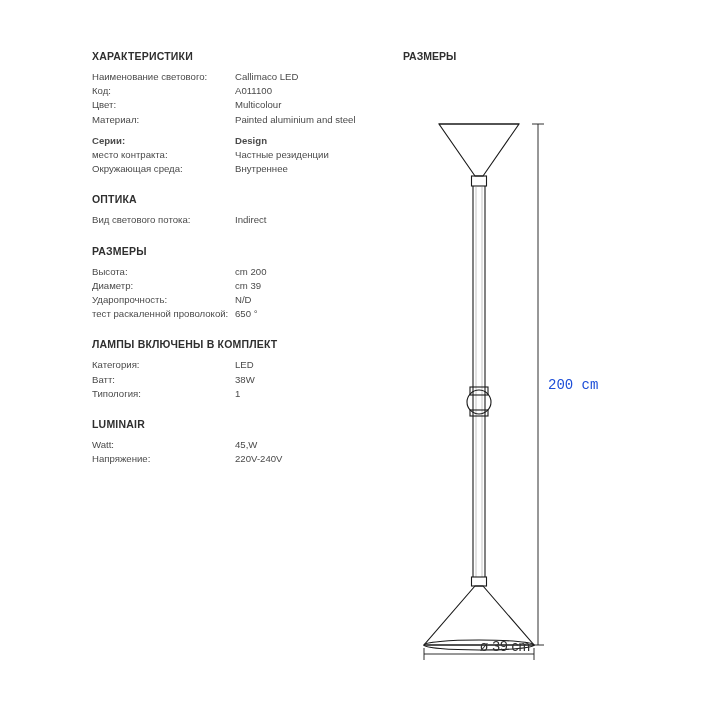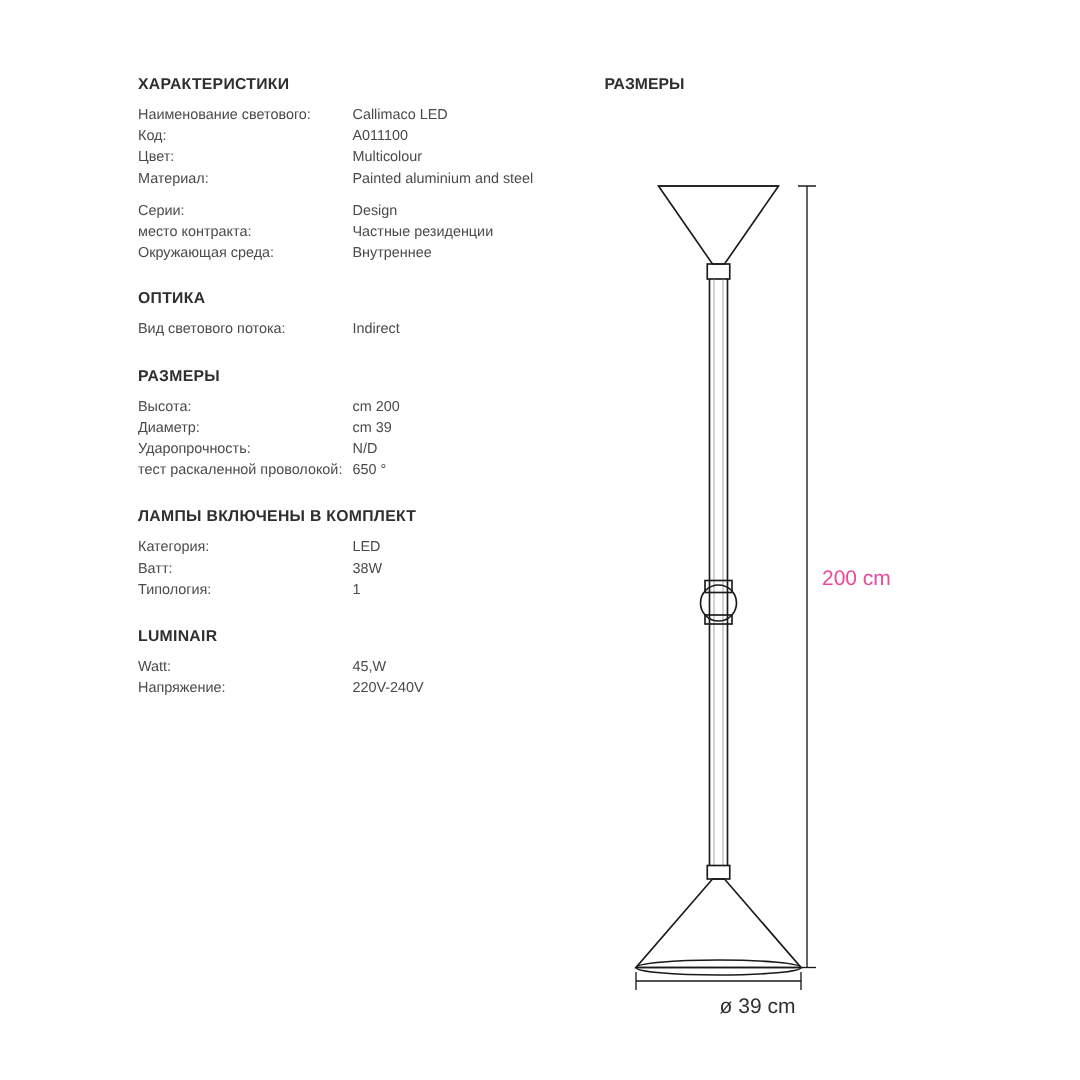--- a/index.html
+++ b/index.html
@@ -47,21 +47,21 @@
   }
   .spec-label {
     width: 143px;
     flex: 0 0 143px;
     color: #4a4a4a;
   }
   .spec-value {
     flex: 1 1 auto;
     color: #4a4a4a;
   }
-  .gap-top { margin-top: 9px; }
+  .gap-top { margin-top: 9px; font-weight: bold; }
 
   
   .draw-col {
     position: absolute;
     left: 403px;
     top: 50px;
     width: 290px;
     height: 640px;
   }
   .draw-title {
@@ -75,28 +75,29 @@
     left: 0;
     top: 0;
     width: 290px;
     height: 640px;
   }
   .dim-height-label {
     position: absolute;
     left: 145px;
     top: 327px;
     font-size: 14px;
-    color: #ec4899;
+    color: #1d4ed8;
     font-weight: normal;
     white-space: nowrap;
+    font-family: Liberation Mono, monospace;
   }
   .dim-diam-label {
     position: absolute;
     left: 22px;
-    top: 612px;
+    top: 588px;
     width: 160px;
     text-align: center;
     font-size: 14px;
     color: #2f2f2f;
     white-space: nowrap;
   }
 </style>
 </head>
 <body>
 

